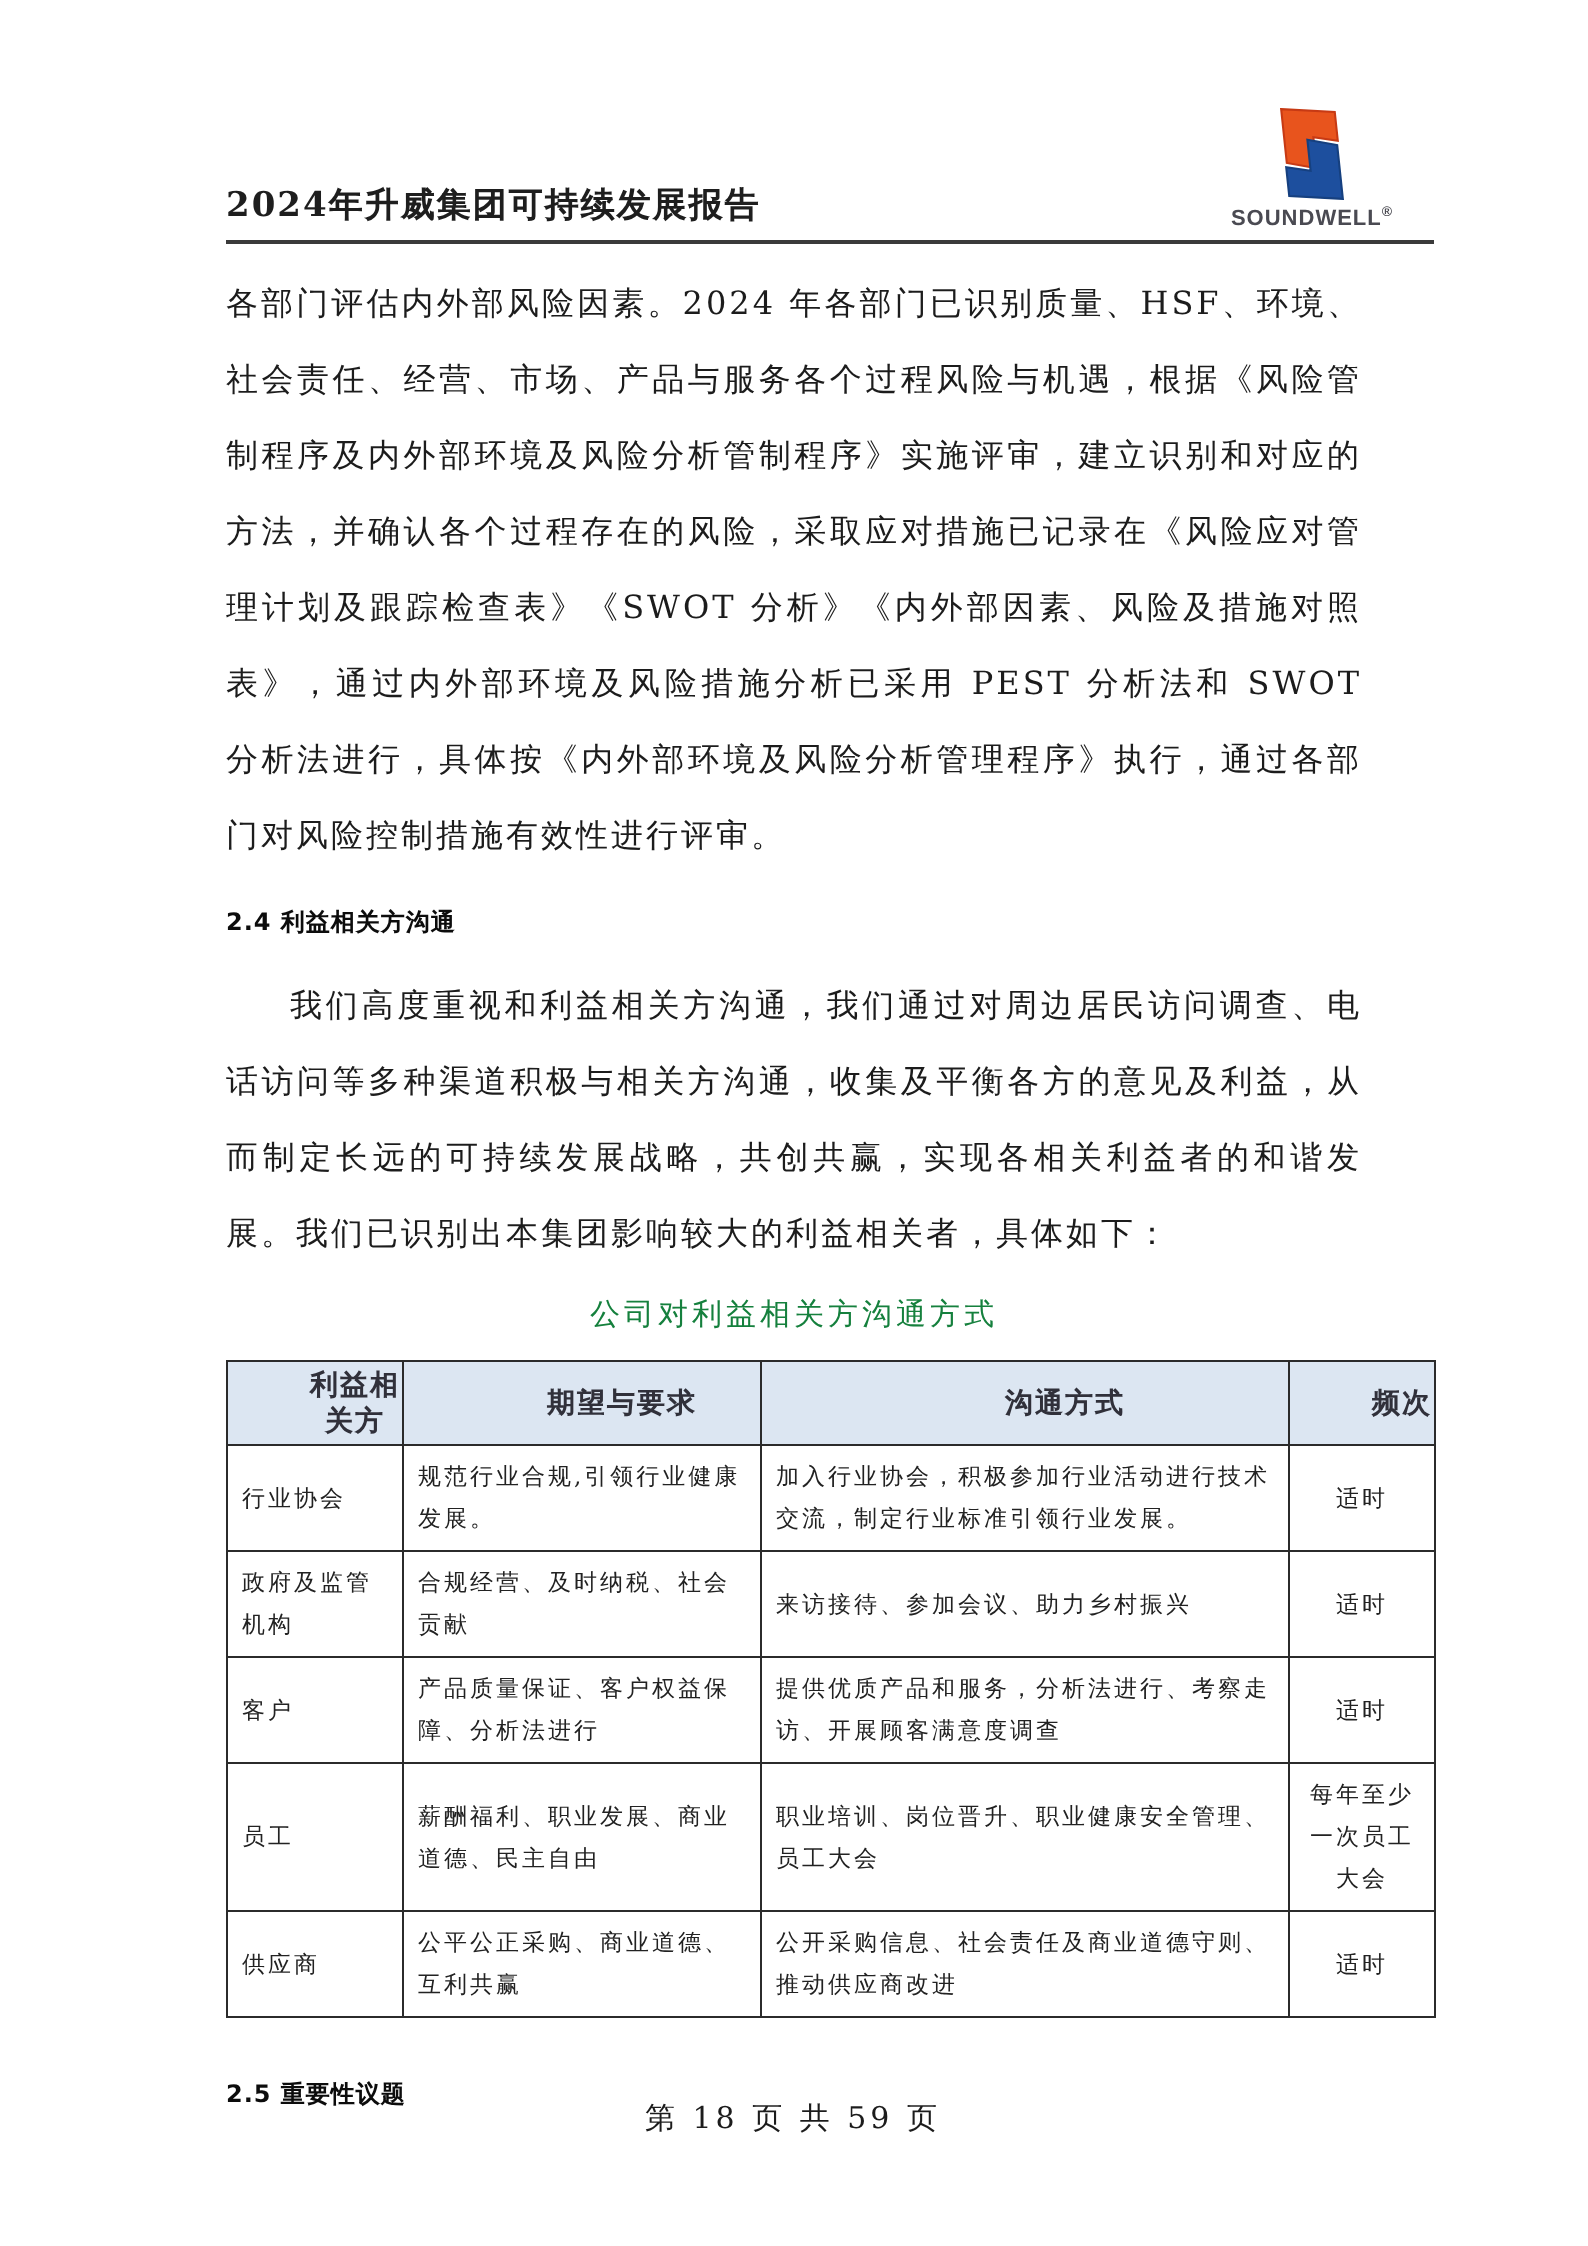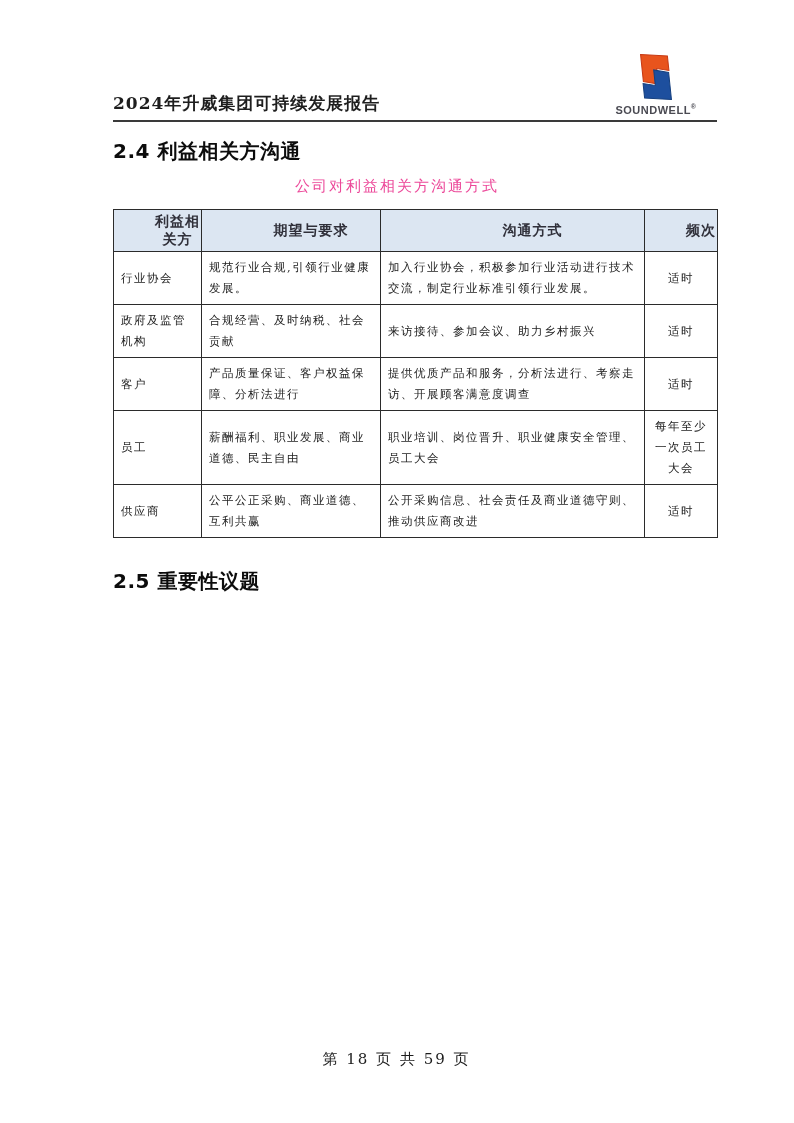--- a/index.html
+++ b/index.html
@@ -61,35 +61,35 @@
     font-size: 16px;
     line-height: 38px;
     letter-spacing: 1.5px;
     text-align: justify;
     color: #1c1c1c;
   }
   .p1 { margin-top: 11px; }
   .indent { text-indent: 2em; }
   .section-heading {
     font-family: "DejaVu Sans", "Liberation Sans", sans-serif;
-    font-size: 20px;
+    font-size: 12px;
     font-weight: bold;
     color: #0c0c0c;
     letter-spacing: 0.5px;
   }
   .h24 { margin-top: 16px; }
   .h25 { margin-top: 30px; }
   .p2 { margin-top: 14px; }
   .table-caption {
     width: 568px;
     margin-top: 6px;
     text-align: center;
     font-size: 15px;
     letter-spacing: 2px;
-    color: #ec4899;
+    color: #15803d;
     line-height: 30px;
   }
   
   table.stk {
     margin-top: 8px;
     width: 604px;
     border-collapse: collapse;
     table-layout: fixed;
   }
   table.stk th, table.stk td {
@@ -146,23 +146,25 @@
             <g transform="rotate(-6 50 48)">
               <path d="M25 2 L76 10 L76 38 L53 32 L53 62 L25 54 Z" fill="#e8541d" stroke="#c73a14" stroke-width="2"></path>
               <path d="M75 94 L24 86 L24 58 L47 64 L47 34 L75 42 Z" fill="#1d4f9e" stroke="#16407f" stroke-width="2"></path>
             </g>
           </svg>
         </span>
         <div class="logo-text"><span>SOUNDWELL</span><span class="logo-reg">®</span></div>
       </div>
     </header>
 
+    <p class="body-p p1">各部门评估内外部风险因素。2024 年各部门已识别质量、HSF、环境、社会责任、经营、市场、产品与服务各个过程风险与机遇，根据《风险管制程序及内外部环境及风险分析管制程序》实施评审，建立识别和对应的方法，并确认各个过程存在的风险，采取应对措施已记录在《风险应对管理计划及跟踪检查表》《SWOT 分析》《内外部因素、风险及措施对照表》，通过内外部环境及风险措施分析已采用 PEST 分析法和 SWOT 分析法进行，具体按《内外部环境及风险分析管理程序》执行，通过各部门对风险控制措施有效性进行评审。</p>
 
     <h2 class="section-heading h24">2.4 利益相关方沟通</h2>
 
+    <p class="body-p p2 indent">我们高度重视和利益相关方沟通，我们通过对周边居民访问调查、电话访问等多种渠道积极与相关方沟通，收集及平衡各方的意见及利益，从而制定长远的可持续发展战略，共创共赢，实现各相关利益者的和谐发展。我们已识别出本集团影响较大的利益相关者，具体如下：</p>
 
     <div class="table-caption">公司对利益相关方沟通方式</div>
 
     <table class="stk">
       <colgroup>
         <col class="col-stakeholder">
           <col class="col-expect">
           <col class="col-method">
           <col class="col-freq">
       </colgroup>

